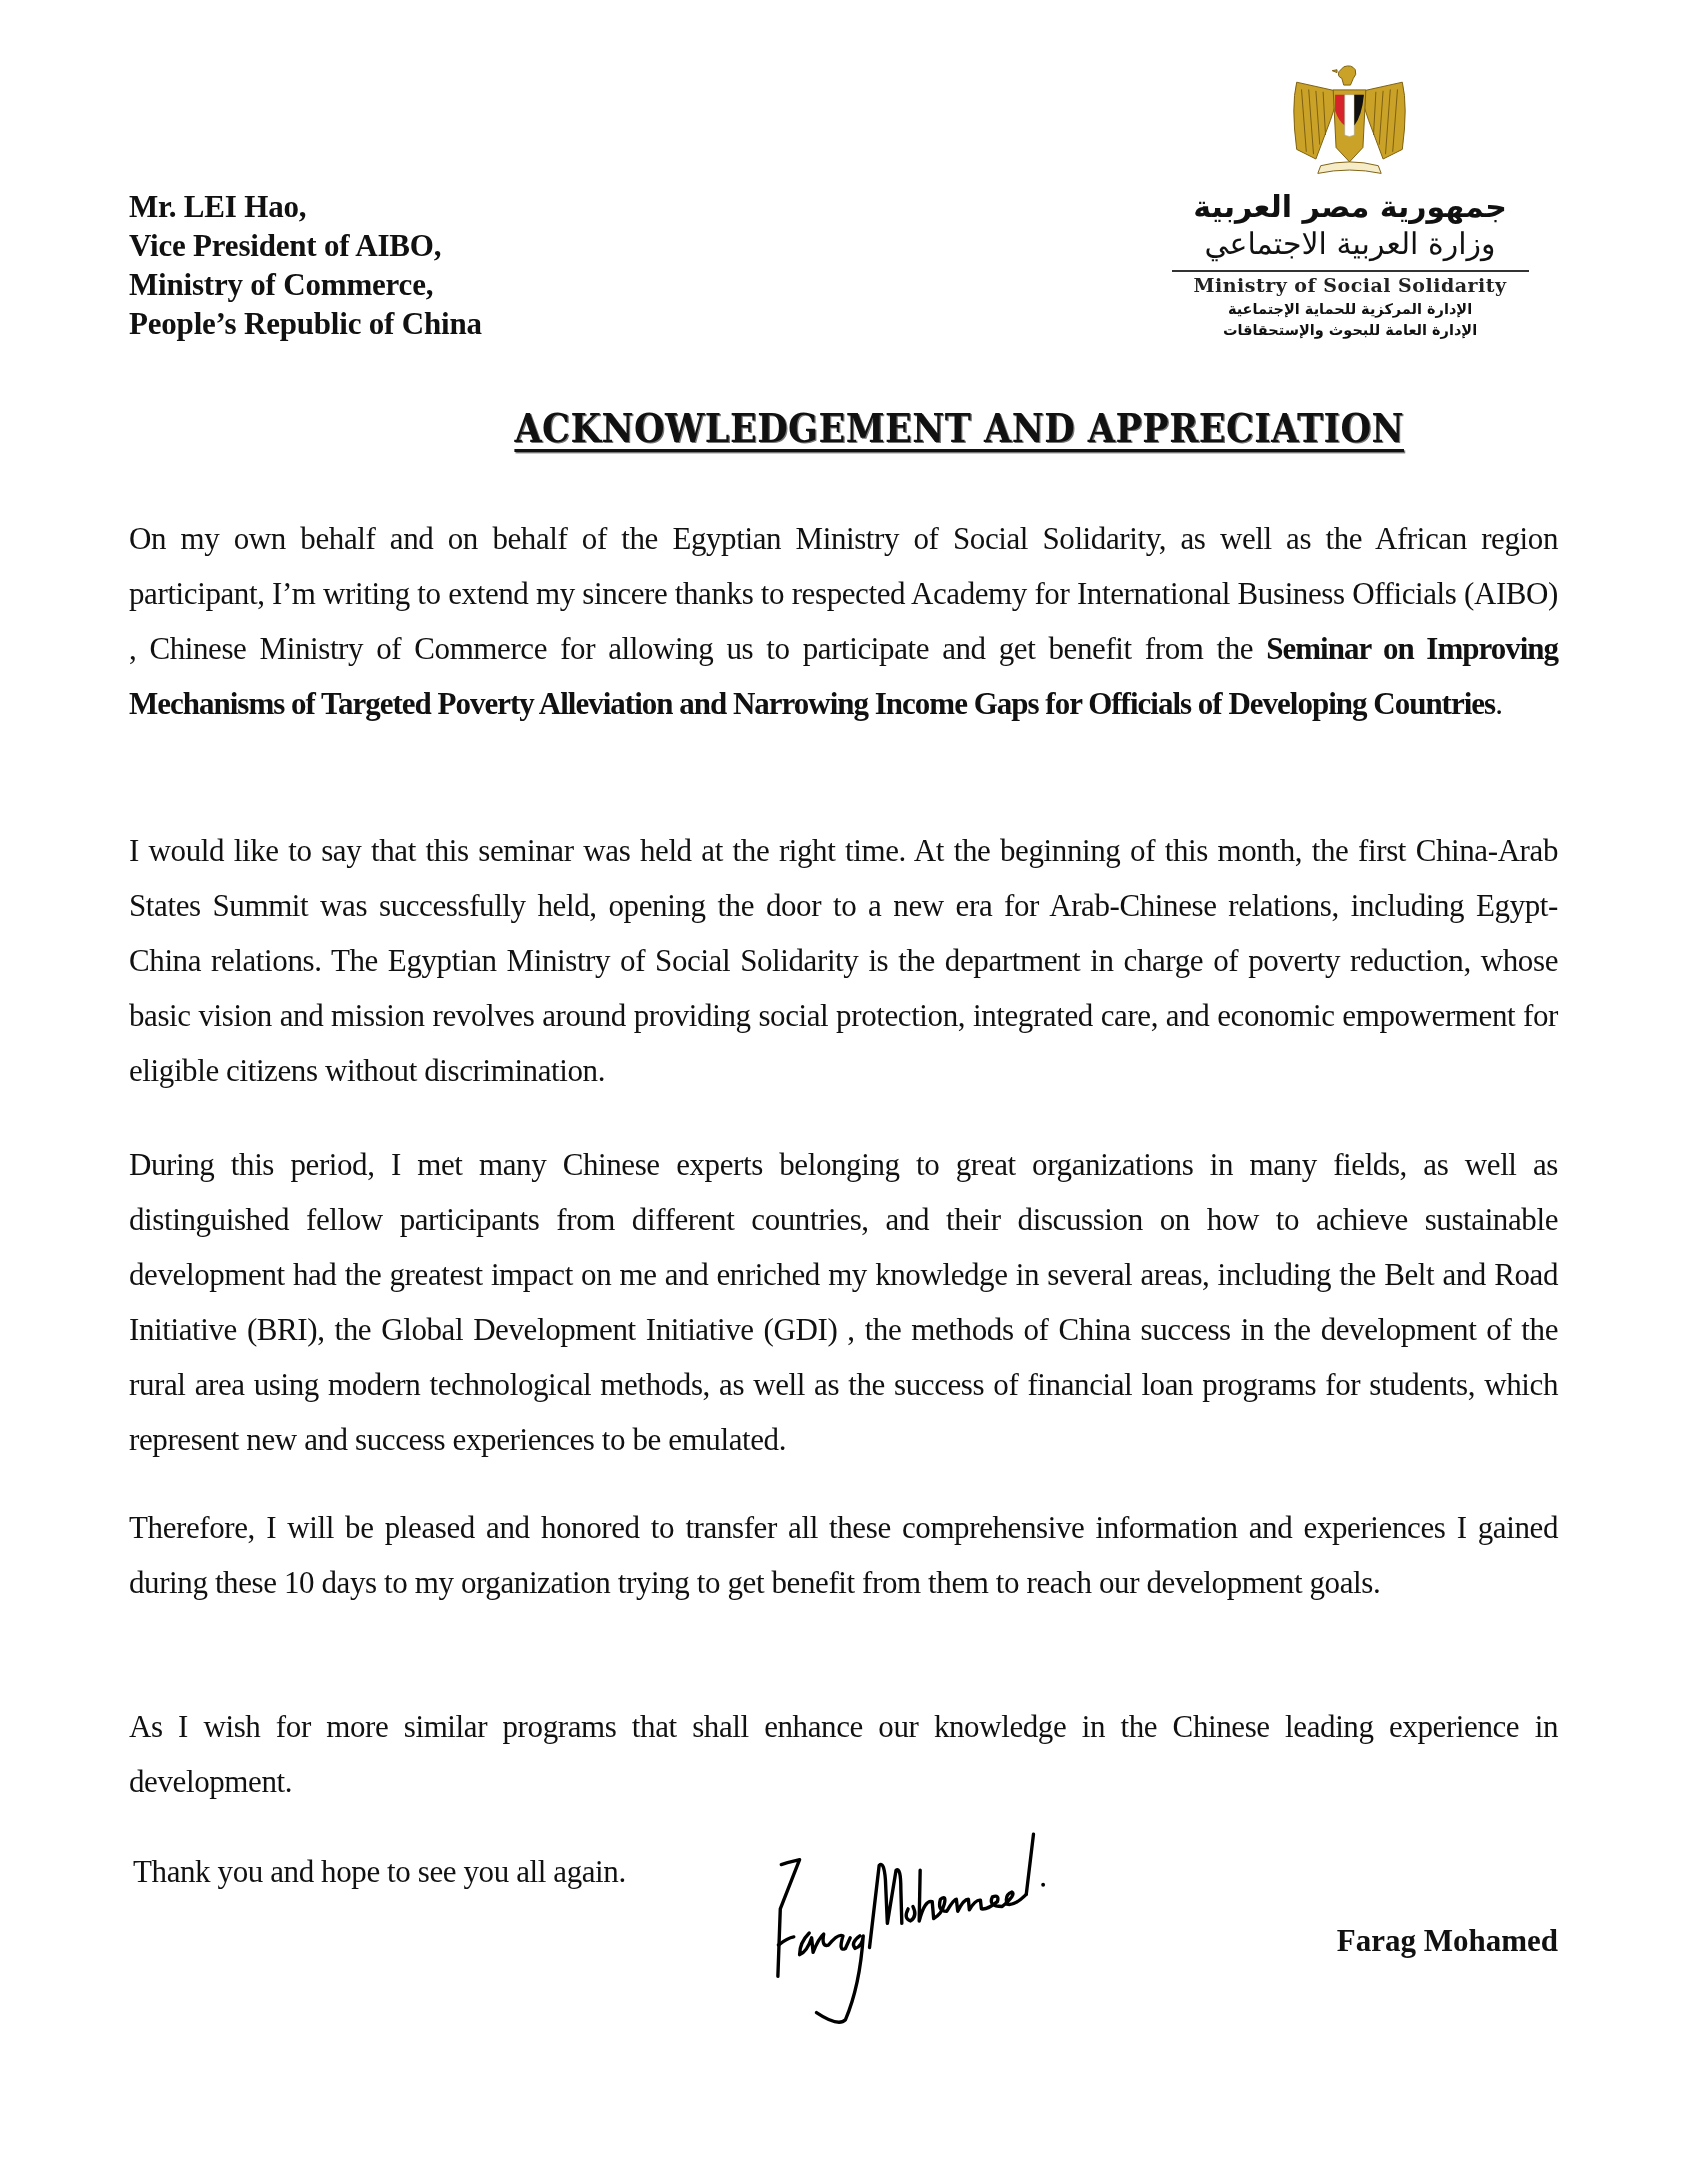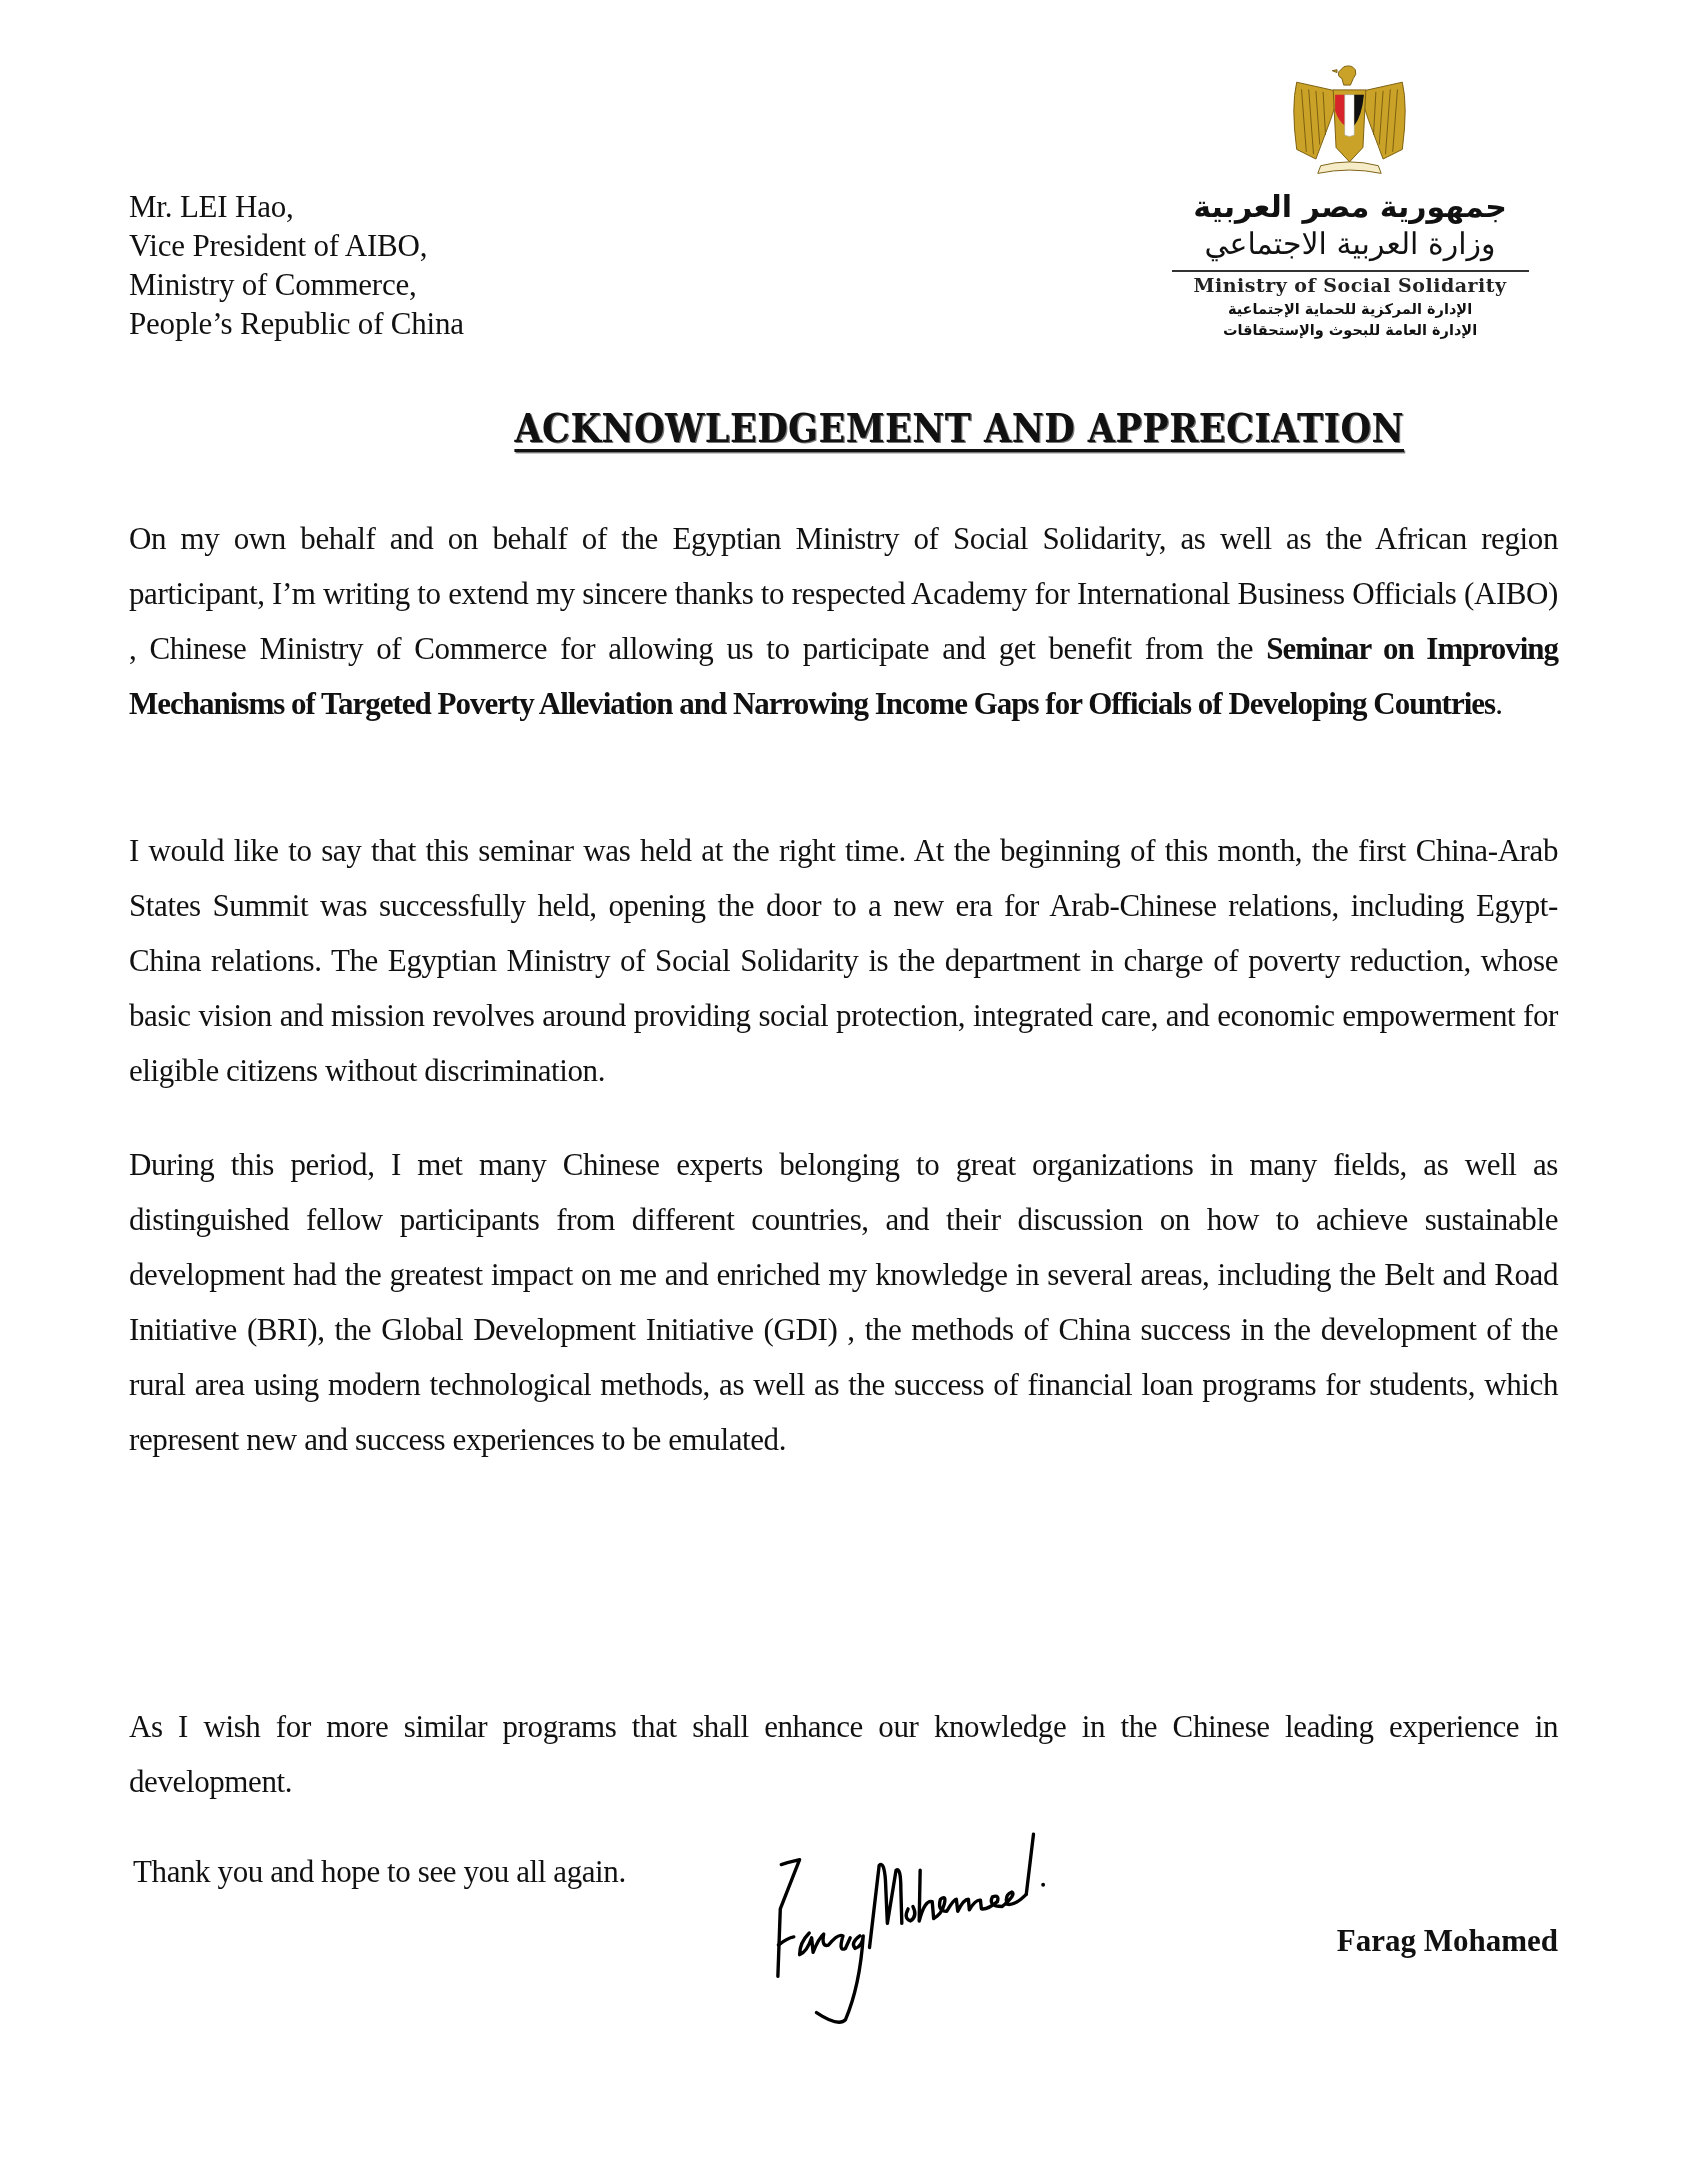--- a/index.html
+++ b/index.html
@@ -1,20 +1,20 @@
 <!DOCTYPE html>
 <html style="font-size:7.7px"><head>
   <meta charset="utf-8">
   <style>
     html, body { margin: 0; padding: 0; background: #ffffff; }
     body { width: 1687px; height: 2183px; position: relative; overflow: hidden; color: #111; font-family: "Liberation Serif", "DejaVu Serif", serif; }
     .page { position: absolute; left: 0; top: 0; width: 1687px; height: 2183px; background: #fff; }
 
     
-    .recipient { position: absolute; left: 129px; top: 187px; font-weight: normal; font-size: 31px; line-height: 39px; letter-spacing: -0.2px; }
+    .recipient { position: absolute; left: 129px; top: 187px; font-weight: bold; font-size: 31px; line-height: 39px; letter-spacing: -0.2px; }
     .recipient div { white-space: nowrap; }
 
     
     .logo { position: absolute; left: 1157px; top: 63px; width: 386px; height: 313px; text-align: center; }
     .eagle { position: absolute; left: 130px; top: 0px; width: 125px; height: 120px; }
     .ar-title { position: absolute; left: 0; width: 386px; text-align: center; font-family: "DejaVu Sans", sans-serif; font-weight: bold; direction: rtl; white-space: nowrap; }
     .ar1 { top: 126px; font-size: 30px; }
     .ar2 { top: 163px; font-size: 30px; font-family: "DejaVu Serif", serif; font-weight: normal; }
     .logo-rule { position: absolute; left: 14.5px; top: 207px; width: 357px; height: 1.9px; background: #333; }
     .en-ministry { position: absolute; left: 0; top: 211px; width: 386px; text-align: center; font-family: "DejaVu Serif", serif; font-weight: bold; font-size: 19px; letter-spacing: 0.5px; white-space: nowrap; color: #222; }
@@ -87,20 +87,21 @@
   </div>
 
   <div class="doc-title">ACKNOWLEDGEMENT AND APPRECIATION</div>
 
   <p class="body-text p1" style="margin:0"><span>On my own behalf and on behalf of the Egyptian Ministry of Social Solidarity, as well as the African region participant, I’m writing to extend my sincere thanks to respected Academy for International Business Officials (AIBO) , Chinese Ministry of Commerce for allowing us to participate and get benefit from the </span><b>Seminar on Improving Mechanisms of Targeted Poverty Alleviation and Narrowing Income Gaps for Officials of Developing Countries</b><span>.</span></p>
 
   <p class="body-text p2" style="margin:0">I would like to say that this seminar was held at the right time. At the beginning of this month, the first China-Arab States Summit was successfully held, opening the door to a new era for Arab-Chinese relations, including Egypt-China relations. The Egyptian Ministry of Social Solidarity is the department in charge of poverty reduction, whose basic vision and mission revolves around providing social protection, integrated care, and economic empowerment for eligible citizens without discrimination.</p>
 
   <p class="body-text p3" style="margin:0">During this period, I met many Chinese experts belonging to great organizations in many fields, as well as distinguished fellow participants from different countries, and their discussion on how to achieve sustainable development had the greatest impact on me and enriched my knowledge in several areas, including the Belt and Road Initiative (BRI), the Global Development Initiative (GDI) , the methods of China success in the development of the rural area using modern technological methods, as well as the success of financial loan programs for students, which represent new and success experiences to be emulated.</p>
 
+  <p class="body-text p4" style="margin:0">Therefore, I will be pleased and honored to transfer all these comprehensive information and experiences I gained during these 10 days to my organization trying to get benefit from them to reach our development goals.</p>
 
   <p class="body-text p5" style="margin:0">As I wish for more similar programs that shall enhance our knowledge in the Chinese leading experience in development.</p>
 
   <p class="body-text p6" style="margin:4px; width:627px; text-align:left;">Thank you and hope to see you all again.</p>
 
   <svg class="signature" viewBox="0 0 960 460" fill="none" stroke="#000" stroke-width="7" stroke-linecap="round" stroke-linejoin="round">
 
     <path d="M42 88 Q70 80 80 78 L40 180 L35 320"></path>
     <path d="M36 255 Q55 240 68 238"></path>
 

